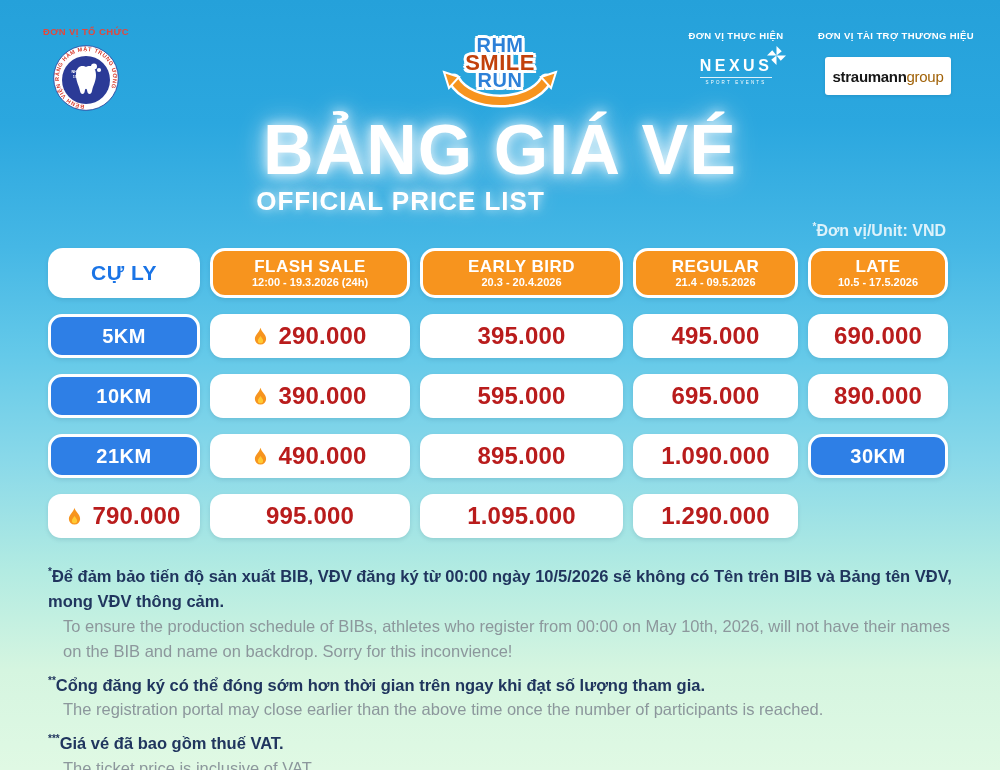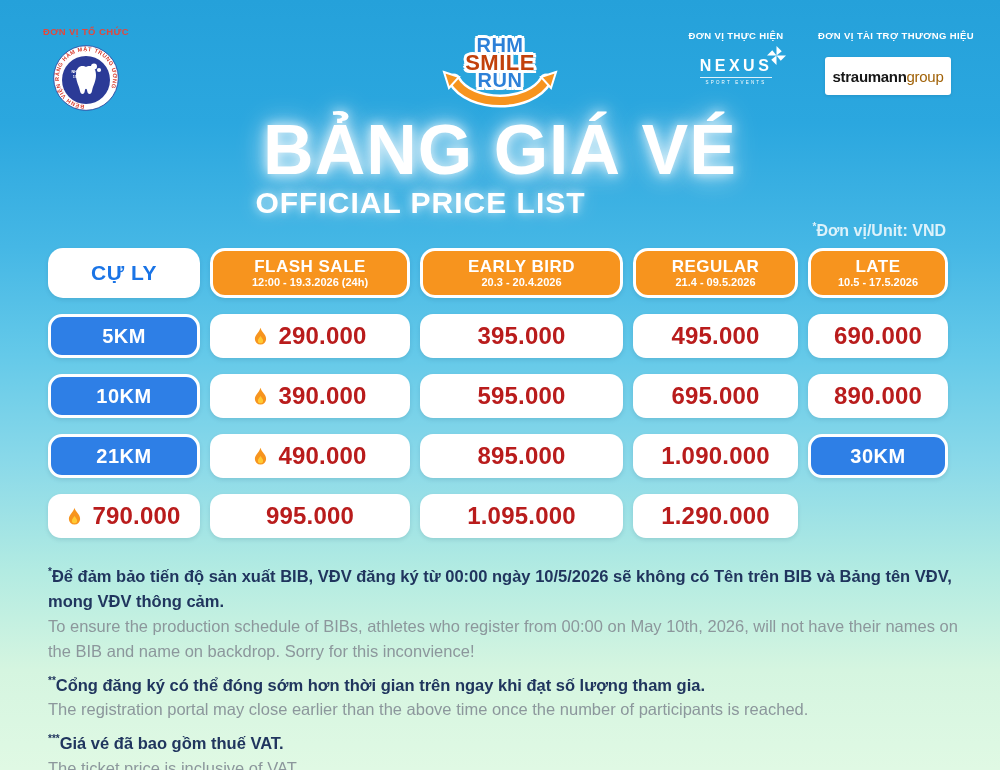--- a/index.html
+++ b/index.html
@@ -29,42 +29,42 @@
   .nexus-sub{font-size:4.5px;color:#fff;letter-spacing:2.2px;margin-top:2px;border-top:1px solid rgba(255,255,255,.85);padding-top:2px;}
   .nexus-pin{position:absolute;right:-14px;top:-11px;}
   .sponsor-block{left:818px;top:30px;width:140px;text-align:center;}
   .straumann-box{margin:16px auto 0;width:126px;height:38px;background:#fff;border-radius:3px;
     display:flex;align-items:center;justify-content:center;box-shadow:0 1px 3px rgba(0,50,80,.15);}
   .straumann-bold{font-size:15px;font-weight:700;color:#161616;letter-spacing:-.3px;}
   .straumann-light{font-size:15px;font-weight:400;color:#a16207;letter-spacing:-.3px;}
   
   .main-title{left:0;top:110px;width:1000px;text-align:center;font-size:70px;font-weight:800;color:#fff;letter-spacing:1px;
     text-shadow:0 0 12px rgba(255,255,255,.85),0 0 30px rgba(255,255,255,.55),0 2px 24px rgba(255,255,255,.4);}
-  .sub-title{left:0;top:186px;width:801px;text-align:center;font-size:30px;font-weight:800;color:#fff;letter-spacing:1px;
-    text-shadow:0 0 10px rgba(255,255,255,.7),0 0 22px rgba(255,255,255,.4);padding-left:20px;}
+  .sub-title{left:0;top:186px;width:801px;text-align:center;font-size:26px;font-weight:800;color:#fff;letter-spacing:1px;
+    text-shadow:0 0 10px rgba(255,255,255,.7),0 0 22px rgba(255,255,255,.4);}
   .unit-note{right:54px;top:221px;font-size:16px;font-weight:600;color:rgba(255,255,255,.82);}
   .unit-note sup{font-size:10px;}
   
   .price-grid{left:48px;top:248px;display:grid;
     grid-template-columns:152px 200px 203px 165px 140px;
     grid-template-rows:50px 44px 44px 44px 44px;
     column-gap:10px;row-gap:16px;}
   .price-grid *{box-sizing:border-box;}
   .cell{border-radius:13px;display:flex;align-items:center;justify-content:center;box-shadow:0 2px 4px rgba(0,60,90,.12);}
   .hdr-distance{background:#fff;font-size:21px;font-weight:800;color:#1A74E6;letter-spacing:.5px;border-radius:15px;}
   .hdr-phase{background:#F7941E;border:3px solid #fff;border-radius:15px;flex-direction:column;color:#fff;line-height:1.15;}
   .hdr-phase .phase-name{font-size:17px;font-weight:800;letter-spacing:.5px;}
   .hdr-phase .phase-period{font-size:11px;font-weight:600;}
   .distance-pill{background:#2E7FE6;border:3px solid #fff;border-radius:14px;color:#fff;font-size:20px;font-weight:800;letter-spacing:.5px;}
   .price-cell{background:#fff;font-size:24px;font-weight:700;color:#b91c1c;letter-spacing:.2px;}
   .flame{margin-right:10px;flex:0 0 auto;display:block;}
   
   .footnotes{left:48px;top:559px;width:912px;font-size:16.5px;line-height:25px;}
   .fn-vi{margin:0;font-weight:700;color:#20355E;}
-  .fn-en{margin:0 0 4px 0;font-weight:500;color:#8C979C;}
+  .fn-en{margin:0 0 4px 15px;font-weight:500;color:#8C979C;}
   .fn-vi sup{font-size:10px;}
 </style>
 </head>
 <body>
 
 <div>
 
   <div class="abs org-block">
     <div class="top-label org-label">ĐƠN VỊ TỔ CHỨC</div>
     <svg class="hospital-logo" width="66" height="66" viewBox="0 0 66 66">

